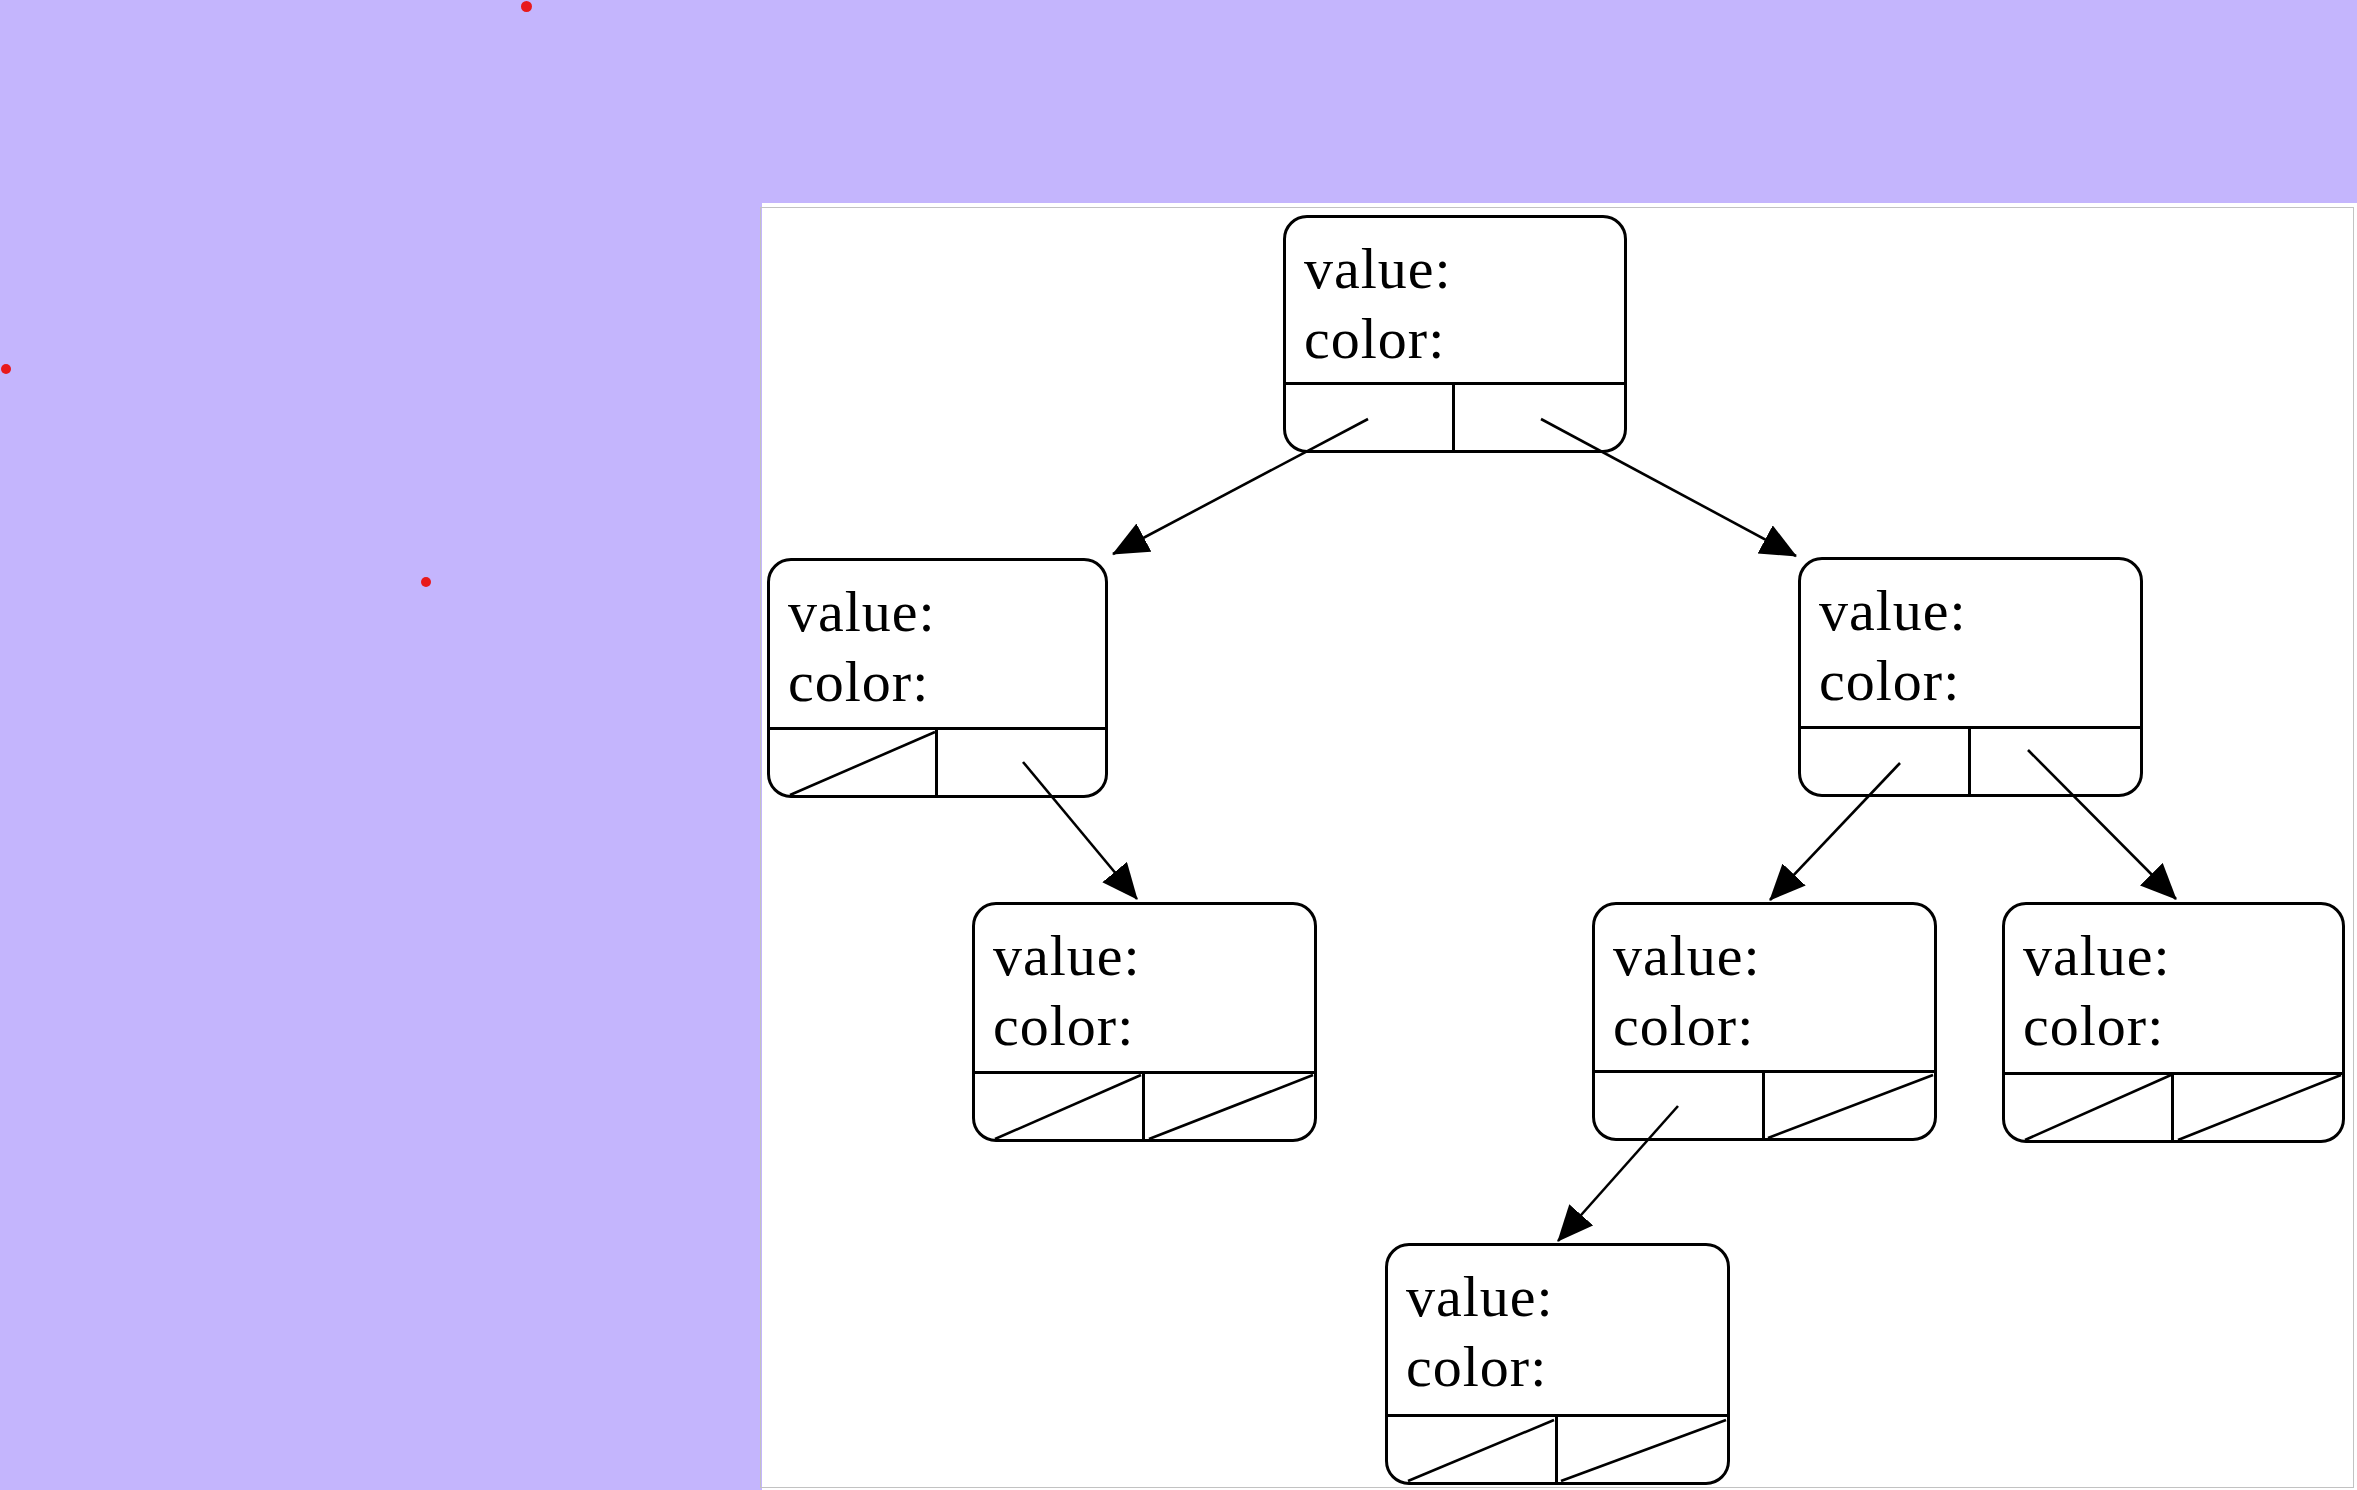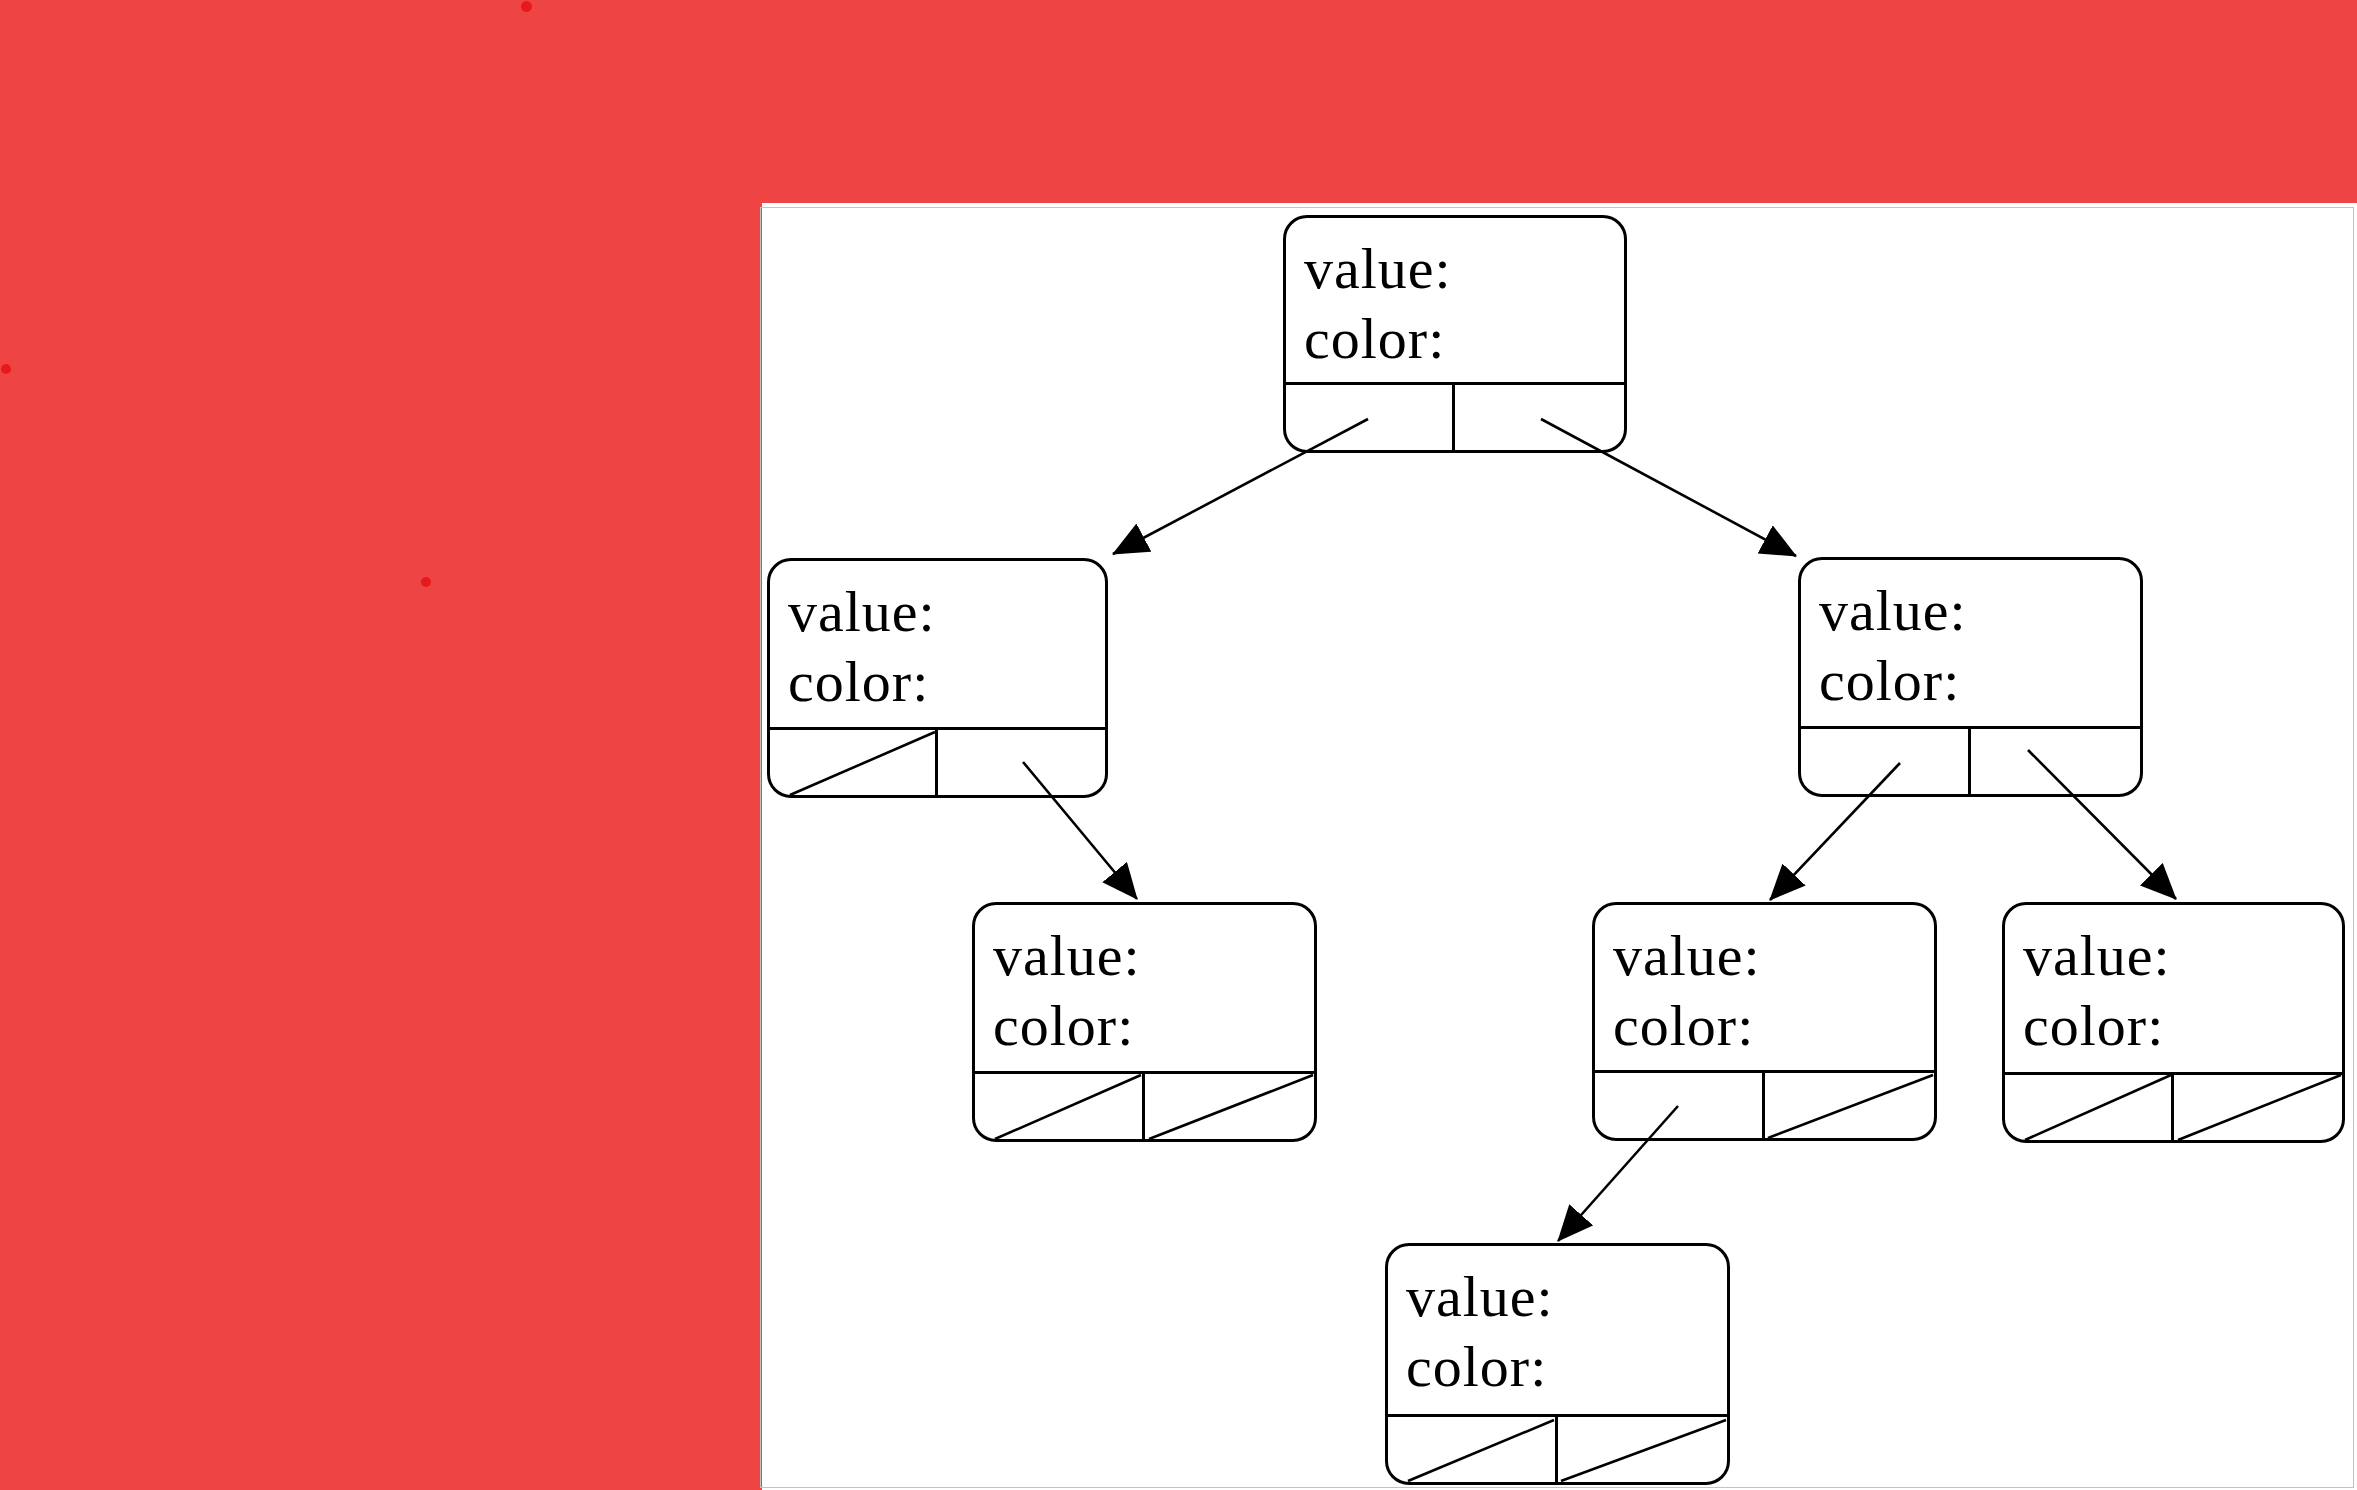--- a/index.html
+++ b/index.html
@@ -1,19 +1,19 @@
 <!DOCTYPE html>
 <html><head>
 <meta charset="utf-8">
 <style>
   html,body{margin:0;padding:0;background:#000;}
   .stage{
     position:relative;
     width:2357px;height:1490px;
-    background:#ef4444;
+    background:#c4b5fd;
     overflow:hidden;
     font-family:"Liberation Serif","DejaVu Serif",serif;
   }
   
   .canvas{
     position:absolute;
     left:762px;top:203px;right:0;bottom:0;
     background:#ffffff;
   }
   .canvas-inner-border{

